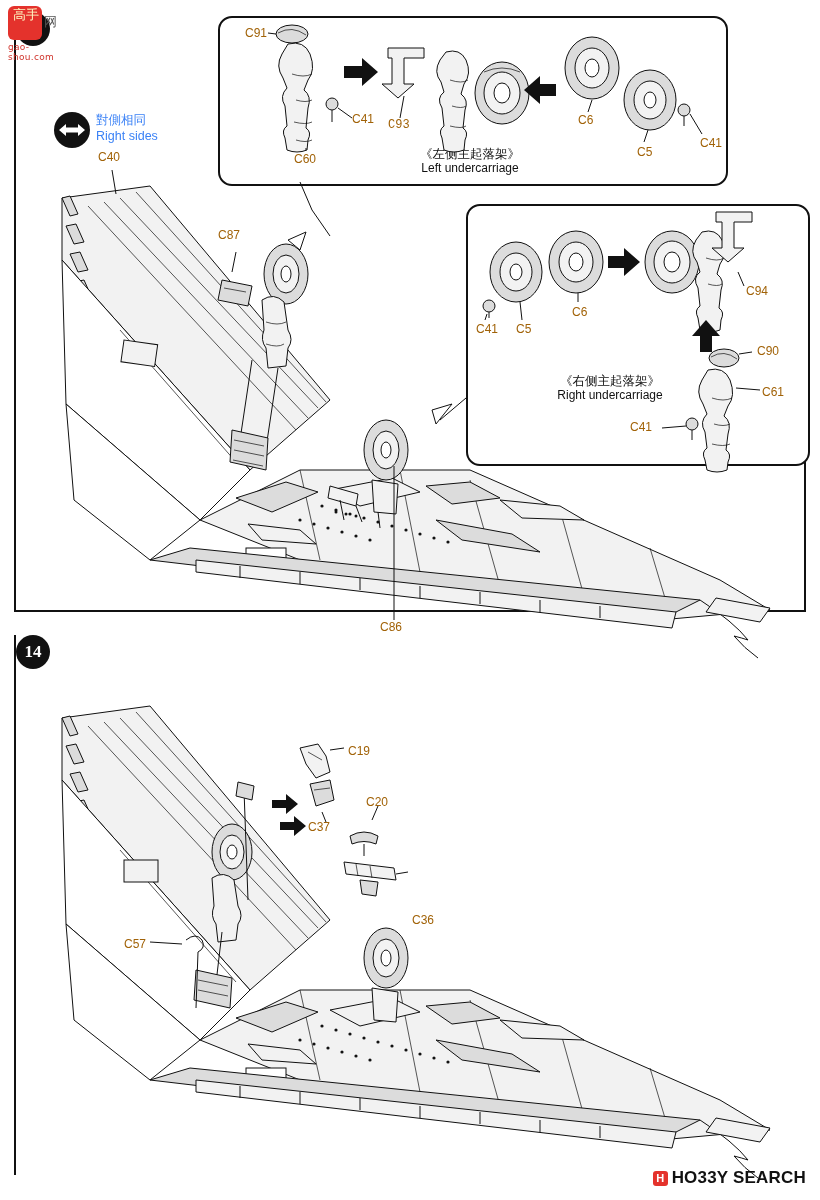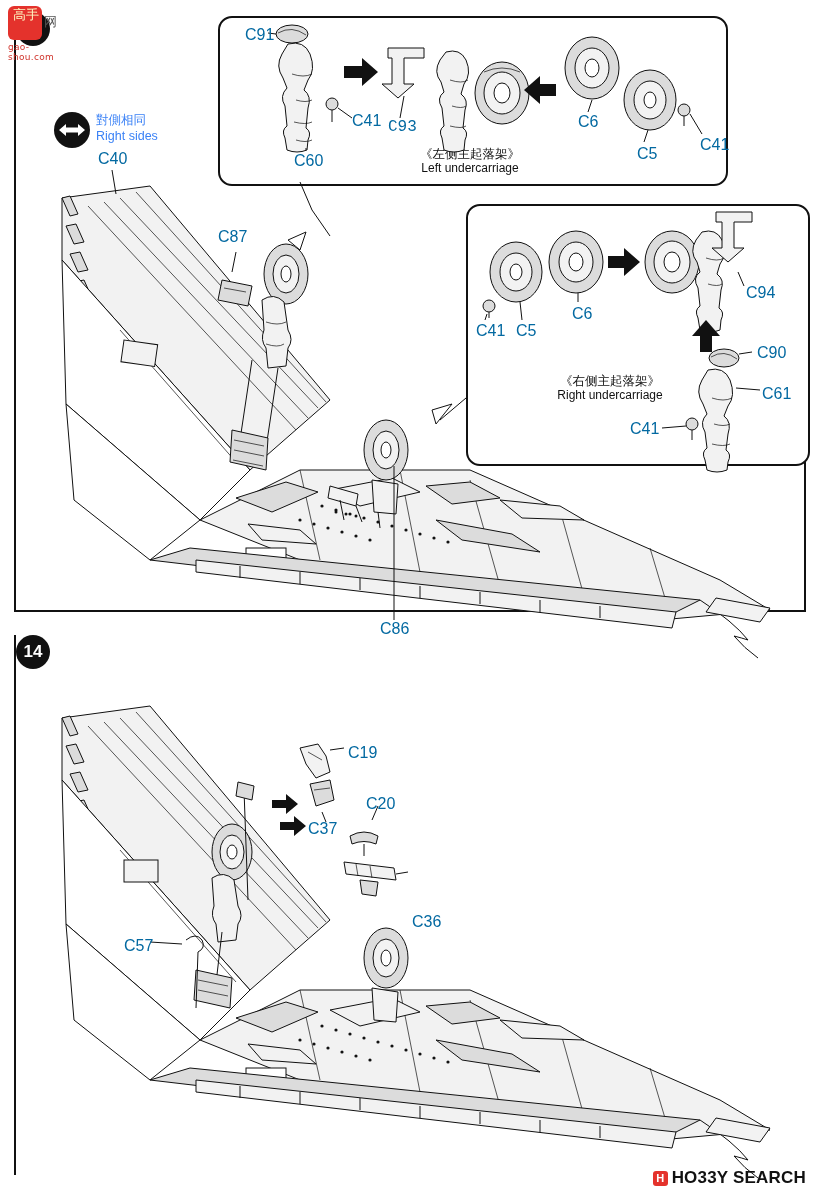--- a/index.html
+++ b/index.html
@@ -75,21 +75,21 @@
     background: #111;
     color: #fff;
     font-size: 17px;
     font-weight: bold;
     display: flex;
     align-items: center;
     justify-content: center;
     font-family: "Liberation Sans", sans-serif;
   }
   #step13 { left: 16px; top: 12px; }
-  #step14 { left: 16px; top: 635px; }
+  #step14 { left: 16px; top: 635px; font-family: Liberation Serif, serif; }
 
   
   .divider {
     position: absolute;
     background: #111;
   }
   #div-top   { left: 14px;  top: 610px; width: 792px; height: 2px; }
   #div-left-13 { left: 14px; top: 12px; width: 2px; height: 600px; }
   #div-left-14 { left: 14px; top: 635px; width: 2px; height: 540px; }
   #div-mid-right { left: 804px; top: 460px; width: 2px; height: 150px;}
@@ -111,22 +111,22 @@
     line-height: 15px;
     color: #111;
     width: 230px;
   }
   .panel-caption .cn { font-family: "DejaVu Sans", sans-serif; font-size: 12.5px; }
   .panel-caption .en { font-family: "Liberation Sans", sans-serif; font-size: 12px; }
 
   
   .lbl {
     position: absolute;
-    font-size: 16px;
-    color: #0369a1;
+    font-size: 12px;
+    color: #a16207;
     font-family: "Liberation Sans", sans-serif;
     white-space: nowrap;
   }
   
   .bothsides-icon {
     position: absolute;
     left: 54px;
     top: 112px;
     width: 36px;
     height: 36px;

